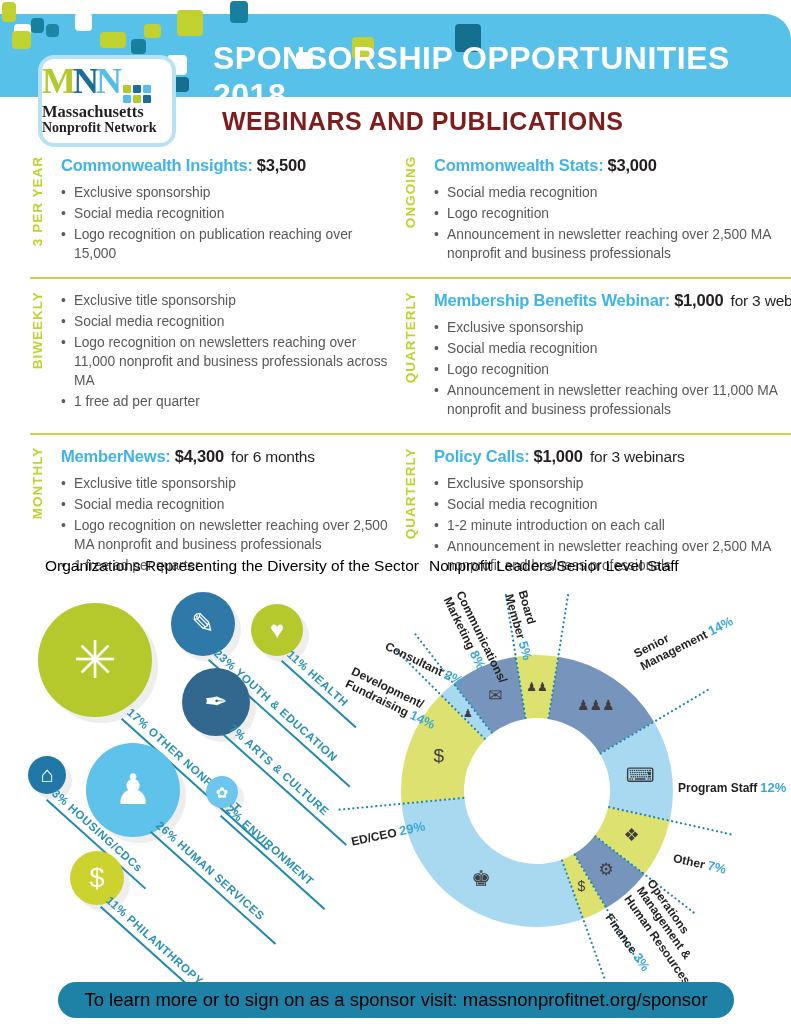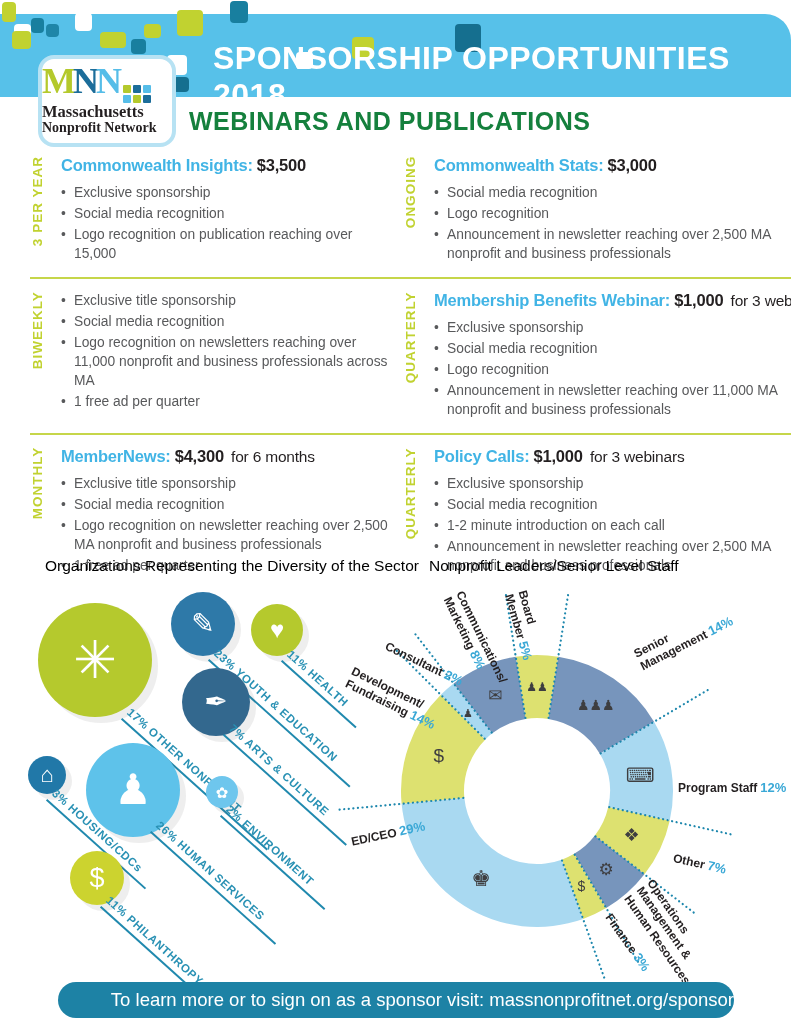--- a/index.html
+++ b/index.html
@@ -3,21 +3,21 @@
 <meta charset="utf-8">
 <style>
   * { margin:0; padding:0; box-sizing:border-box; }
   body { background:#e8e8e8; font-family:"Liberation Sans", sans-serif; }
   .page { position:relative; width:791px; height:1024px; margin:0 auto; background:#fff; overflow:hidden; }
 
   
   .band { position:absolute; left:0; top:14px; width:791px; height:83px; background:#57c1e9; border-top-right-radius:26px; z-index:1; }
   .deco-square { position:absolute; border-radius:4px; z-index:2; }
   .main-title { position:absolute; left:213px; top:40px; z-index:3; font-size:32px; font-weight:bold; color:#ffffff; letter-spacing:0.5px; }
-  .subtitle  { position:absolute; left:189px; top:107px; z-index:3; font-size:25px; font-weight:bold; color:#15803d; letter-spacing:0.5px; }
+  .subtitle  { position:absolute; left:222px; top:107px; z-index:3; font-size:25px; font-weight:bold; color:#7f1d1d; letter-spacing:0.5px; }
   .logo { position:absolute; left:30px; top:55px; width:138px; height:92px; background:#fff; border:4px solid #b7e2f3; border-radius:16px; z-index:5; text-align:left; padding-top:5px;margin-left:8px; }
   .logo-mark { font-family:"Liberation Serif", serif; font-weight:bold; font-size:36px; line-height:34px; letter-spacing:-3px; }
   .logo-letter-m { color:#b4c92c; } .logo-letter-n1 { color:#1c6d9a; } .logo-letter-n2 { color:#56bde8; }
   .logo-grid { display:inline-grid; grid-template-columns:repeat(3,8px); grid-auto-rows:8px; gap:2px; margin-left:4px; vertical-align:baseline; }
   .logo-grid div { border-radius:1px; }
   .logo-org { font-family:"Liberation Serif", serif; font-weight:bold; color:#231f20; }
   .logo-org1 { font-size:16.5px; line-height:17px; }
   .logo-org2 { font-size:14px; line-height:15px; }
 
   
@@ -45,21 +45,21 @@
   .donut-chart  { position:absolute; left:395px; top:575px; width:396px; height:400px; z-index:3; }
   .bubble { position:absolute; border-radius:50%; display:flex; align-items:center; justify-content:center; color:#fff; box-shadow:6px 6px 0 rgba(90,90,90,0.10); }
   .bubble-label { position:absolute; transform:rotate(42deg); transform-origin:0 0; white-space:nowrap; color:#2991b4; font-weight:bold; font-size:11.5px; letter-spacing:0.6px; border-bottom:2.5px solid #2089ae; padding-bottom:4px; }
   .donut-chart svg { position:absolute; left:0; top:0; overflow:visible; }
   .slice-icon { position:absolute; transform:translate(-50%,-50%); color:#3e3e40; z-index:4; }
   .donut-label { position:absolute; transform-origin:0 0; white-space:nowrap; font-size:12px; font-weight:bold; color:#231f20; line-height:1.12; z-index:5; }
   .donut-label .pct { color:#3aa8d6; font-size:13px; margin-left:3px; }
   .dl-line { display:block; }
 
   
-  .footer-pill { position:absolute; left:58px; top:982px; width:676px; height:36px; background:#1d82a5; border-radius:18px; color:#ffffff; font-size:18.5px; text-align:right; line-height:36px; z-index:3; }
+  .footer-pill { position:absolute; left:58px; top:982px; width:676px; height:36px; background:#1d82a5; border-radius:18px; color:#000000; font-size:18.5px; text-align:center; line-height:36px; z-index:3; }
 </style>
 </head>
 <body>
 
 <div class="page">
 
   <div class="band"></div>
   <div class="deco-square" style="left:2px;top:2px;width:14px;height:20px;background:#c1d230;"></div>
   <div class="deco-square" style="left:14px;top:24px;width:17px;height:17px;background:#ffffff;"></div>
   <div class="deco-square" style="left:31px;top:18px;width:13px;height:15px;background:#187f9f;"></div>

